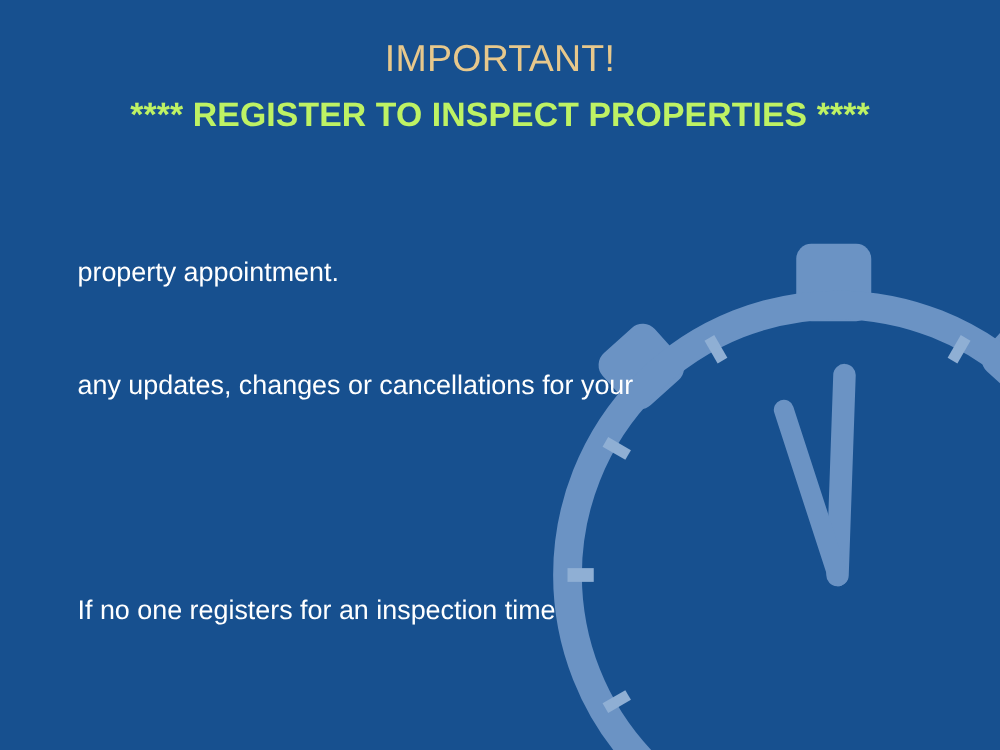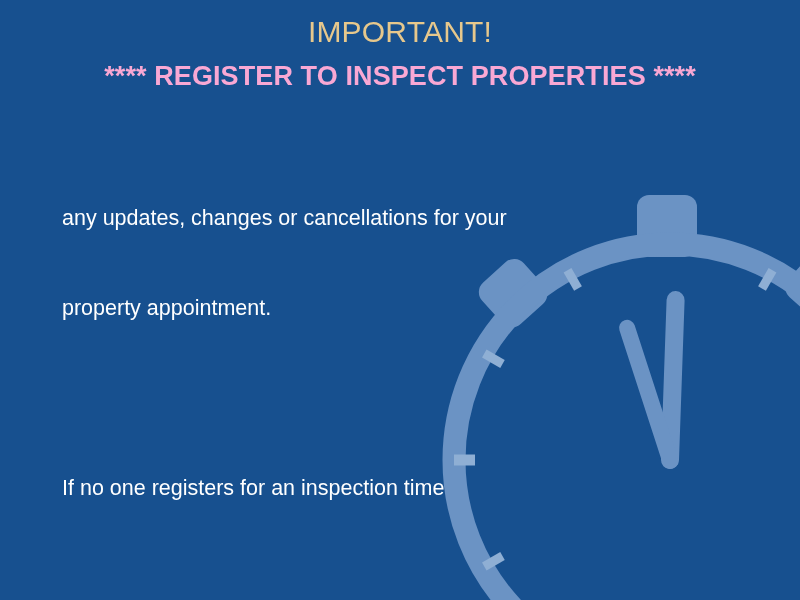--- a/index.html
+++ b/index.html
@@ -28,37 +28,37 @@
     top: 0;
     width: 800px;
     height: 600px;
     pointer-events: none;
   }
 
   
   .heading-block {
     position: absolute;
     left: 0;
-    top: 14px;
+    top: 30px;
     width: 800px;
     text-align: center;
     z-index: 5;
   }
   .heading-important {
     font-size: 30px;
     font-weight: 400;
     color: #E7C88C;
     line-height: 1.22;
     letter-spacing: 0.2px;
   }
   .heading-register {
     margin-top: 9px;
     font-size: 27px;
     font-weight: 700;
-    color: #f9a8d4;
+    color: #bef264;
     line-height: 1.2;
     letter-spacing: 0.1px;
   }
 
   
   .body-block {
     position: absolute;
     left: 62px;
     top: 143px;
     width: 660px;
@@ -140,22 +140,22 @@
   </svg>
 
   <div class="heading-block">
     <div class="heading-important">IMPORTANT!</div>
     <div class="heading-register">****  REGISTER TO INSPECT PROPERTIES ****</div>
   </div>
 
   <div class="body-block">
 
     <div class="para">
+      <div>property appointment.</div>
       <div>any updates, changes or cancellations for your</div>
-      <div>property appointment.</div>
     </div>
 
     <div class="para-gap"></div>
 
     <div class="para">
       <div>If no one registers for an inspection time</div>
       
     </div>
 
   </div>

